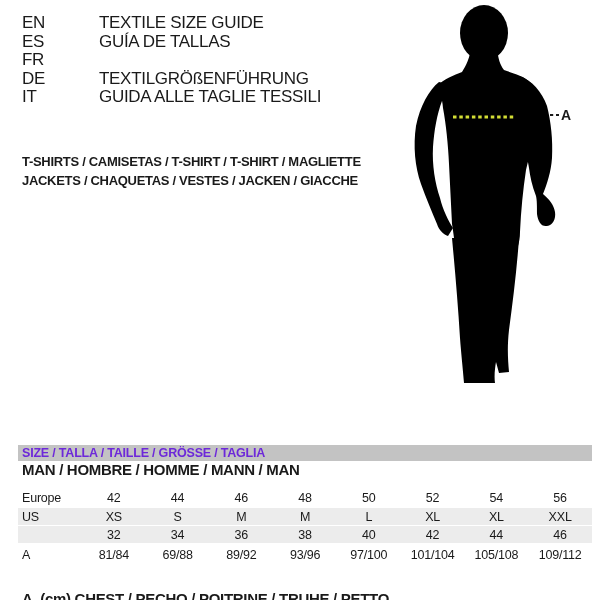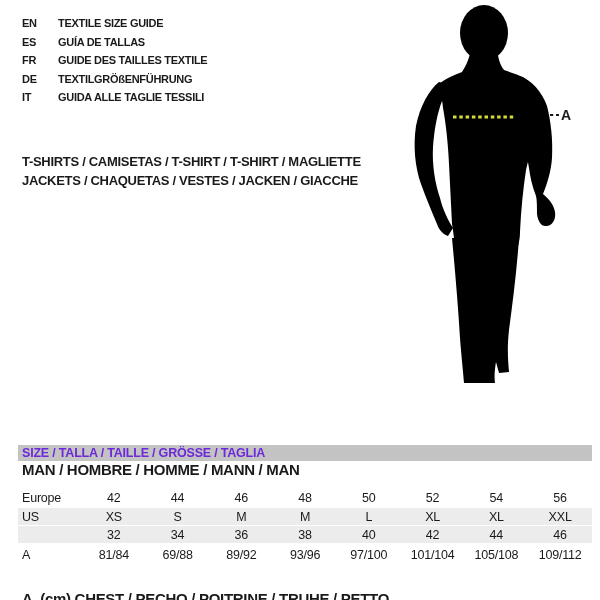--- a/index.html
+++ b/index.html
@@ -4,21 +4,21 @@
 <style>
   html,body { margin:0; padding:0; }
   .screen {
     position:relative; width:600px; height:600px; background:#ffffff;
     font-family:"Liberation Sans", sans-serif; color:#1a1a1a; overflow:hidden;
   }
   .b { font-weight:bold; letter-spacing:-0.3px;margin-top:41px; }
 
   
   .lang-list { position:absolute; top:14px; left:22px; }
-  .lang-row { display:flex; height:18.6px; line-height:18.6px; font-size:11px; font-weight:bold; letter-spacing:-0.3px; }
+  .lang-row { display:flex; height:18.6px; line-height:18.6px; font-size:17px; font-weight:normal; letter-spacing:-0.3px;gap:41px; }
   .lang-code { width:36px; }
 
   
   .categories { position:absolute; top:111px; left:22px; font-size:13px; line-height:19px; }
 
   
   .figure-wrap { position:absolute; left:398px; top:0; width:180px; height:400px; }
 
   
   .section-title { position:absolute; top:420px; left:22px; font-size:15px; }
@@ -47,21 +47,20 @@
     <div class="lang-row">
       <span class="lang-code">EN</span>
       <span class="lang-label">TEXTILE SIZE GUIDE</span>
     </div>
     <div class="lang-row">
       <span class="lang-code">ES</span>
       <span class="lang-label">GUÍA DE TALLAS</span>
     </div>
     <div class="lang-row">
       <span class="lang-code">FR</span>
-      <span class="lang-label">GUIDE DES TAILLES TEXTILE</span>
     </div>
     <div class="lang-row">
       <span class="lang-code">DE</span>
       <span class="lang-label">TEXTILGRÖßENFÜHRUNG</span>
     </div>
     <div class="lang-row">
       <span class="lang-code">IT</span>
       <span class="lang-label">GUIDA ALLE TAGLIE TESSILI</span>
     </div>
   </div>

